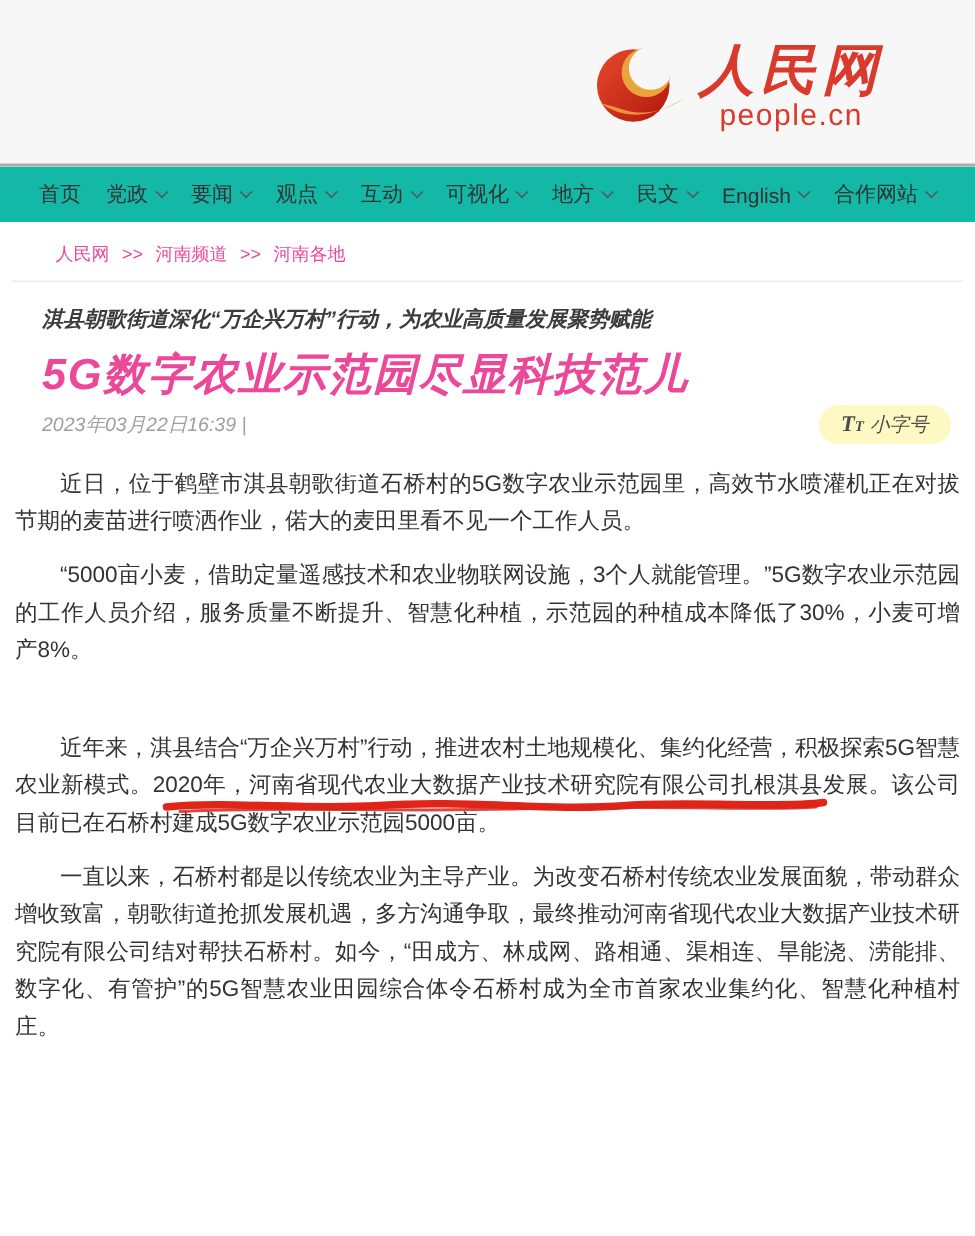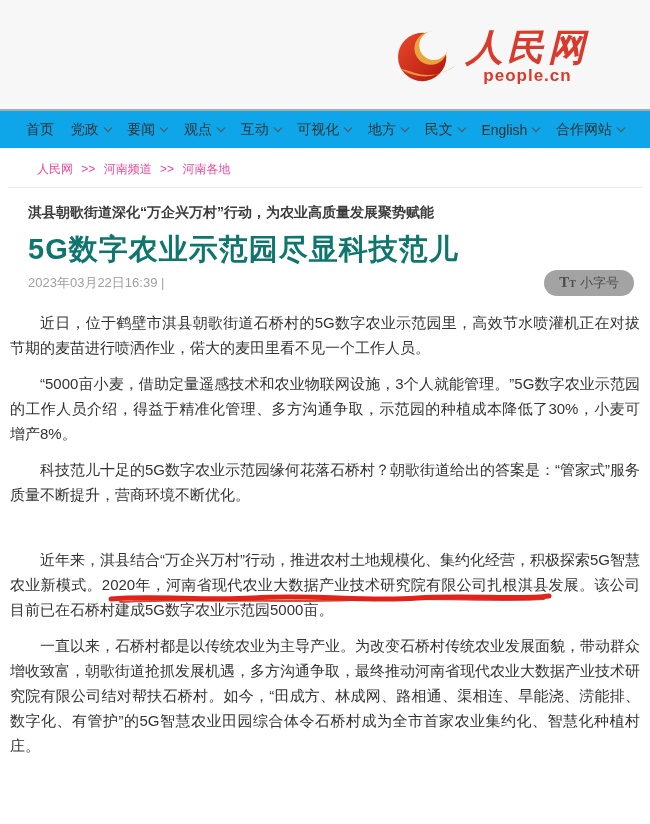--- a/index.html
+++ b/index.html
@@ -16,48 +16,48 @@
   }
   .logo { position:absolute; left:396px; top:28px; display:flex; align-items:flex-start; cursor:pointer; }
   .logo-icon { width:62px; height:58px; margin-right:8px; }
   .logo-txt { display:flex; flex-direction:column; align-items:center; }
   .logo-cn {
     font-family:"Liberation Serif","DejaVu Serif",serif;
     font-size:37px; font-weight:bold; font-style:italic;
     color:#d93a2b; letter-spacing:4px; line-height:40px; white-space:nowrap;
   }
   .logo-en {
-    font-size:17px; font-weight:bold; color:#d93a2b;
+    font-size:20px; font-weight:normal; color:#d93a2b;
     letter-spacing:1px; margin-top:-2px;
   }
   
   .main-nav {
-    height:37px; background:#0ea5e9;
+    height:37px; background:#14b8a6;
     display:flex; align-items:center; justify-content:space-between;
     padding:0 26px; font-size:14px; color:#333;
   }
   .nav-item { display:flex; align-items:center; cursor:pointer; white-space:nowrap; }
   .chev {
     display:inline-block; width:6px; height:6px;
     border-right:1.5px solid #555; border-bottom:1.5px solid #555;
     transform:rotate(45deg); margin-left:6px; margin-top:-4px;
   }
   
   .breadcrumb { padding:13px 0 0 37px; font-size:12px; color:#ec4899; }
   .breadcrumb span { margin-right:5px; }
   .crumb { cursor:pointer; }
   .page-divider { border:none; border-top:1px solid #ececec; margin:9px 8px 0; }
   
-  .article-head { padding:16px 12px 0 28px; }
+  .article-head { padding:16px 12px 0 28px;font-style:italic; }
   .kicker { font-size:14px; font-weight:bold; color:#3c3c3c; }
-  .title { font-size:29px; font-weight:600; color:#0f766e; margin-top:8px; letter-spacing:1px; }
+  .title { font-size:29px; font-weight:600; color:#ec4899; margin-top:8px; letter-spacing:1px; }
   .meta-row { display:flex; justify-content:space-between; align-items:center; }
   .date { font-size:13px; color:#9f9f9f; }
   .font-pill {
-    background:#a3a3a3; border-radius:14px; padding:4px 15px;
+    background:#fef9c3; border-radius:14px; padding:4px 15px;
     font-size:13px; color:#4d4d4d; cursor:pointer; white-space:nowrap; margin-right:4px;
   }
   .t-big { font-family:"Liberation Serif",serif; font-size:15px; font-weight:bold; }
   .t-small { font-family:"Liberation Serif",serif; font-size:10px; font-weight:bold; }
   .pill-label { margin-left:4px; }
   
   .article-body {
     padding:14px 10px 30px; font-size:15px; line-height:25px;
     color:#333; text-align:justify;
   }
@@ -149,22 +149,21 @@
       <span>|</span>
     </div>
     <div class="font-pill">
       <span class="t-big">T</span><span class="t-small">T</span><span class="pill-label">小字号</span>
     </div>
   </div>
 </div>
 
 <div class="article-body">
   <p>近日，位于鹤壁市淇县朝歌街道石桥村的5G数字农业示范园里，高效节水喷灌机正在对拔节期的麦苗进行喷洒作业，偌大的麦田里看不见一个工作人员。</p>
-  <p>“5000亩小麦，借助定量遥感技术和农业物联网设施，3个人就能管理。”5G数字农业示范园的工作人员介绍，得益于精准化管理、多方沟通争取，示范园的种植成本降低了30%，小麦可增产8%。</p>
-  <p>科技范儿十足的5G数字农业示范园缘何花落石桥村？朝歌街道给出的答案是：“管家式”服务质量不断提升，营商环境不断优化。</p>
+  <p>“5000亩小麦，借助定量遥感技术和农业物联网设施，3个人就能管理。”5G数字农业示范园的工作人员介绍，服务质量不断提升、智慧化种植，示范园的种植成本降低了30%，小麦可增产8%。</p>
   <p class="p-rel">
     <span>近年来，淇县结合“万企兴万村”行动，推进农村土地规模化、集约化经营，积极探索5G智慧农业新模式。2020年，河南省现代农业大数据产业技术研究院有限公司扎根淇县发展。该公司目前已在石桥村建成5G数字农业示范园5000亩。</span>
     <svg class="marker-underline" viewBox="0 0 445 16" preserveAspectRatio="none">
       <path d="M3,9 C45,5 95,11 145,8 C205,4 255,12 310,8 C355,5 415,10 441,6" fill="none" stroke="#e02418" stroke-width="5" stroke-linecap="round"></path>
       <path d="M12,12 C85,8 165,13 245,10 C320,7 395,12 436,9" fill="none" stroke="#d8251a" stroke-width="2" opacity="0.85" stroke-linecap="round"></path>
     </svg>
   </p>
   <p>一直以来，石桥村都是以传统农业为主导产业。为改变石桥村传统农业发展面貌，带动群众增收致富，朝歌街道抢抓发展机遇，多方沟通争取，最终推动河南省现代农业大数据产业技术研究院有限公司结对帮扶石桥村。如今，“田成方、林成网、路相通、渠相连、旱能浇、涝能排、数字化、有管护”的5G智慧农业田园综合体令石桥村成为全市首家农业集约化、智慧化种植村庄。</p>
 </div>
 

